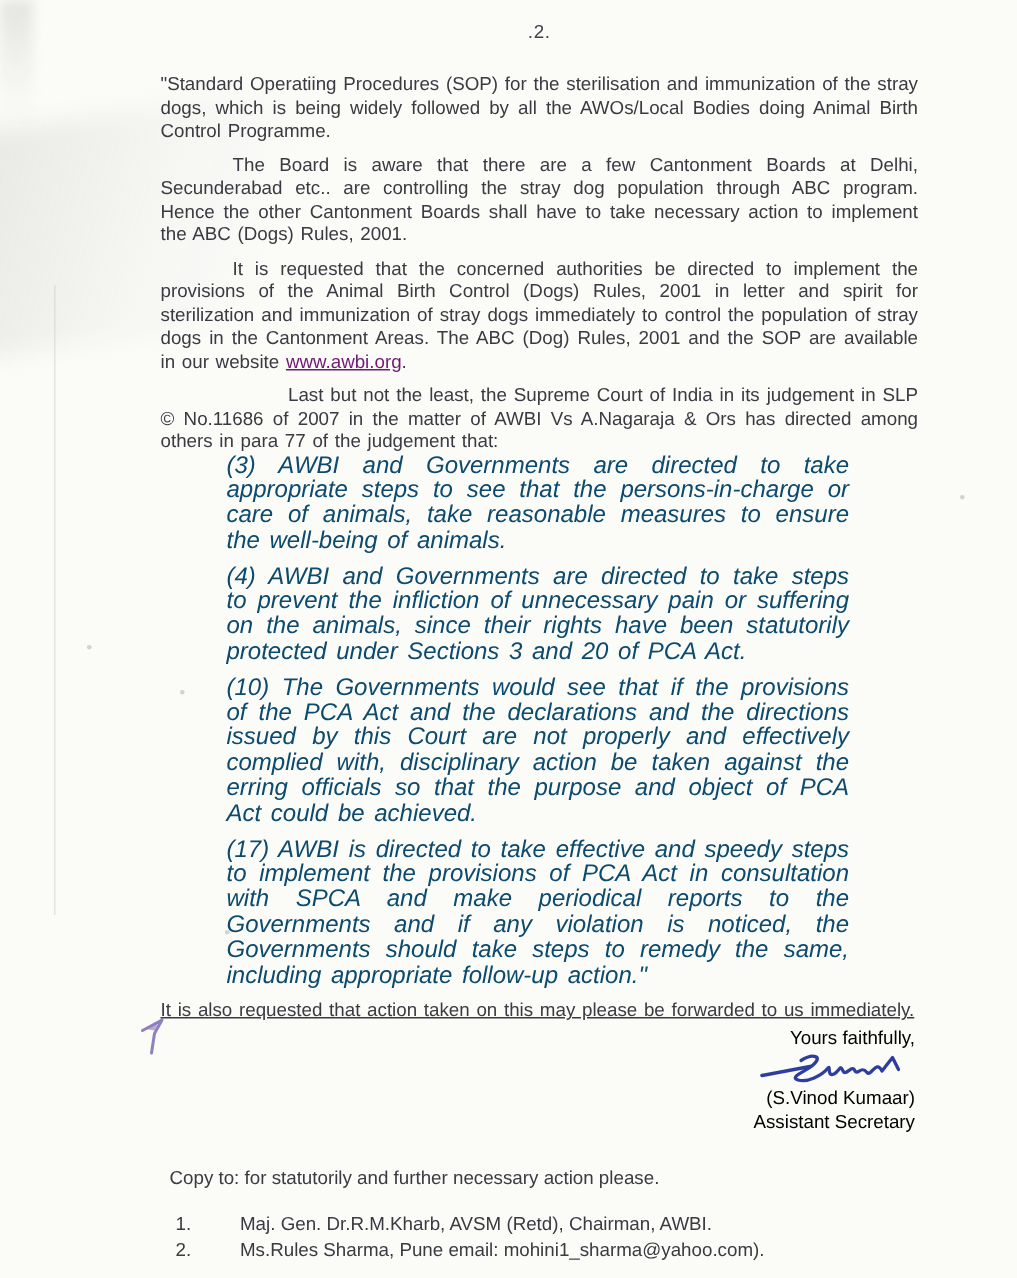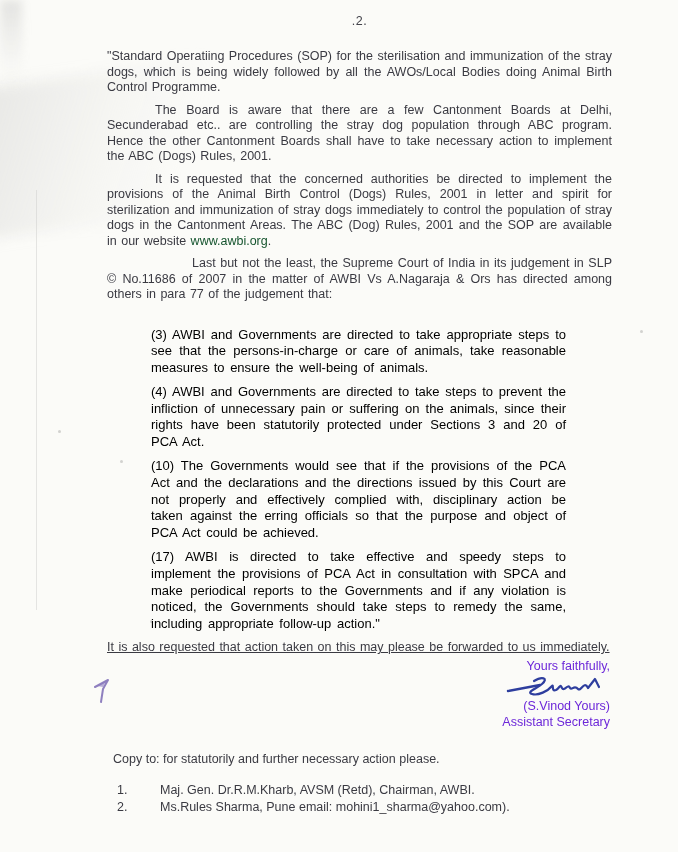--- a/index.html
+++ b/index.html
@@ -39,34 +39,35 @@
     text-align:center;font-size:12.5px;letter-spacing:0.5px;
     margin:0 0 21px 0;color:#43434b;
   }
   .para{
     font-size:12.5px;line-height:15.5px;
     text-align:justify;margin:0 0 7px 0;
     word-spacing:1px;
   }
   .indent1{text-indent:48px;}
   .indent2{text-indent:85px;}
-  .gap{margin-bottom:24px;}
-  .link{color:#14532d;cursor:pointer;}
+  .gap{margin-bottom:0;}
+  .link{text-decoration:underline;color:#701a75;cursor:pointer;}
   .quote{
-    font-size:13px;line-height:16.8px;
+    font-style:italic;
+    font-size:16px;line-height:16.8px;
     margin:0 46px 7px 44px;
     text-align:justify;
     word-spacing:2px;
-    color:#000000;
+    color:#0c4a6e;
   }
   .closing{
     text-align:right;
     margin:3px 2px 0 0;
     font-size:12.5px;line-height:15.5px;
-    color:#6d28d9;
+    color:#000000;
   }
   .sig-svg{display:block;margin:1px 6px -2px auto;}
   .penmark-svg{position:absolute;left:93px;top:676px;}
   .copy-heading{
     font-size:12.5px;line-height:15.5px;
     margin:22px 0 14px 6px;
   }
   .copy-row{
     display:flex;
     font-size:12.5px;line-height:17px;
@@ -111,21 +112,21 @@
     <p class="quote">(17) AWBI is directed to take effective and speedy steps to implement the provisions of PCA Act in consultation with SPCA and make periodical reports to the Governments and if any violation is noticed, the Governments should take steps to remedy the same, including appropriate follow-up action."</p>
 
     <p class="para" style="margin-bottom:0;text-decoration:underline;">It is also requested that action taken on this may please be forwarded to us immediately.</p>
 
     <div class="closing">
       <div>Yours faithfully,</div>
       <svg class="sig-svg" width="100" height="26" viewBox="0 0 100 26">
         <path d="M4,16 L36,10" fill="none" stroke="#2e3e9e" stroke-width="2.4" stroke-linecap="round"></path>
         <path d="M30,6 C38,1 45,3 38,9 C32,14 22,17 28,19 C34,21 44,16 48,11 C50,9 47,17 52,15 C56,13 56,8 58,13 C60,17 64,8 66,13 C68,16 70,9 74,14 C77,17 80,5 84,13 L91,4 L95,12" fill="none" stroke="#2e3e9e" stroke-width="2.2" stroke-linecap="round" stroke-linejoin="round"></path>
       </svg>
-      <div>(S.Vinod Yours)</div>
+      <div>(S.Vinod Kumaar)</div>
       <div>Assistant Secretary</div>
     </div>
 
     <div class="copy-heading">Copy to: for statutorily and further necessary action please.</div>
 
     <div class="copy-row">
       <span class="copy-num">1.</span>
       <span>Maj. Gen. Dr.R.M.Kharb, AVSM (Retd), Chairman, AWBI.</span>
     </div>
     <div class="copy-row">

